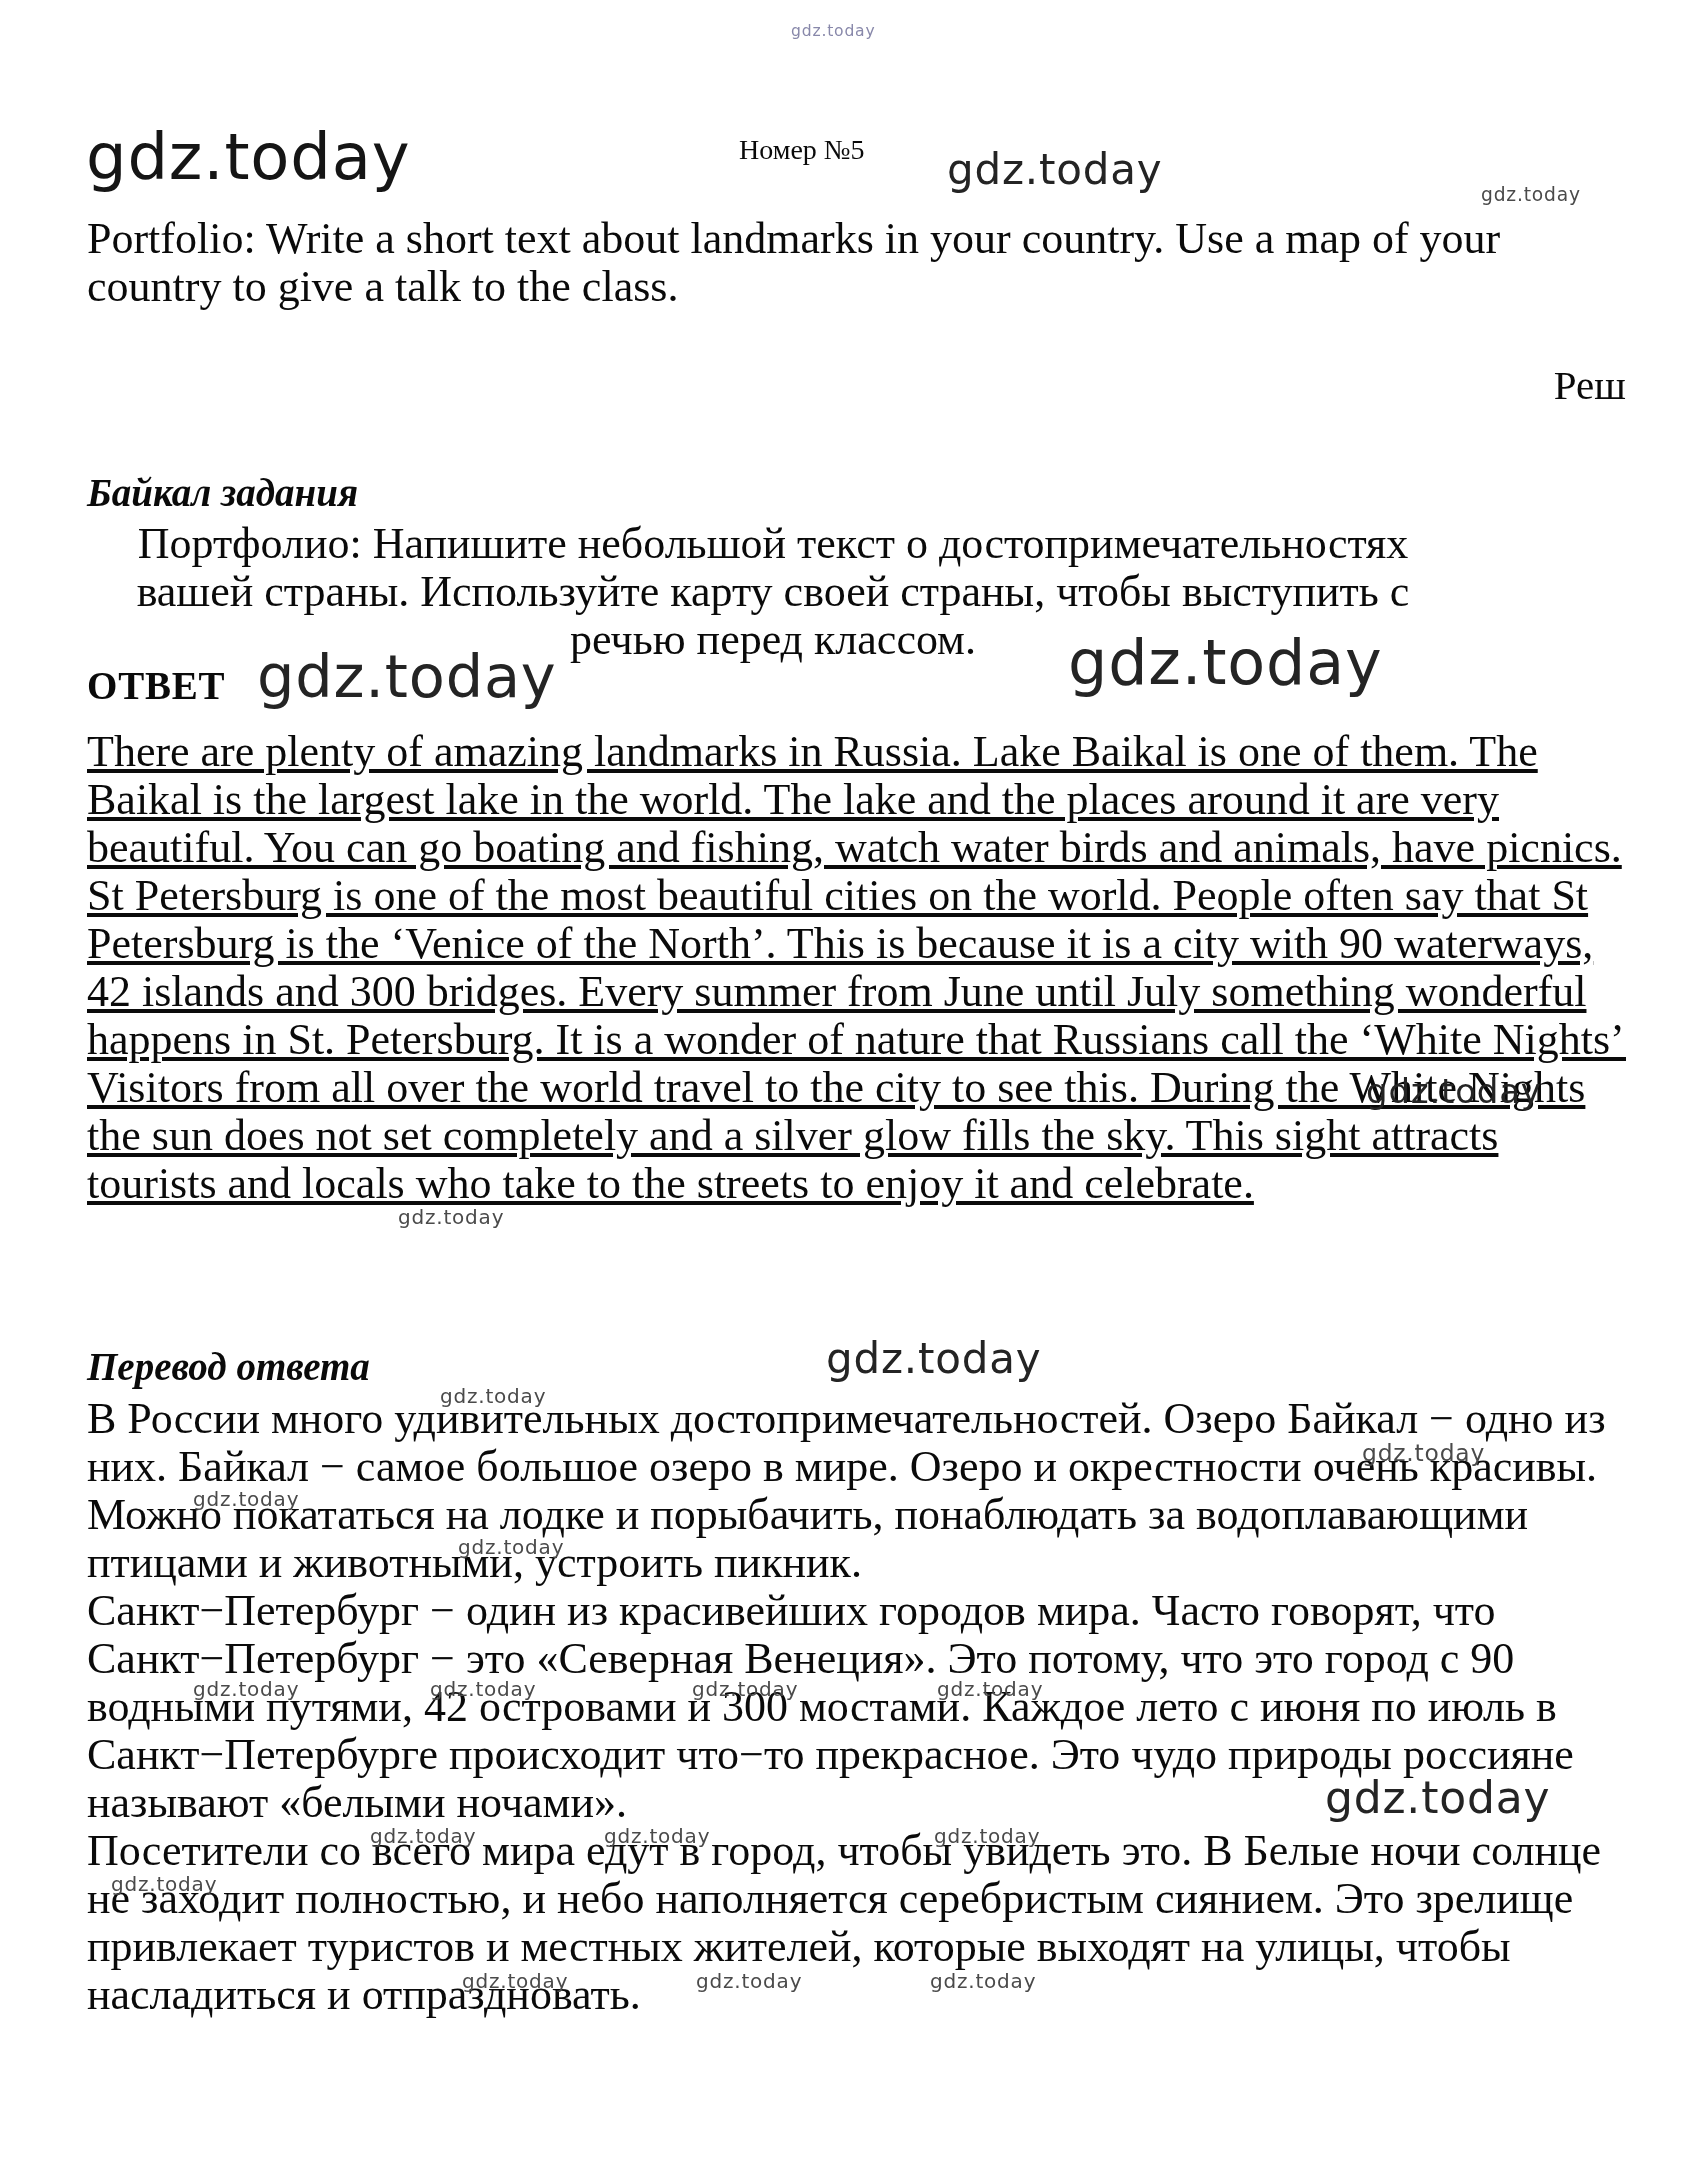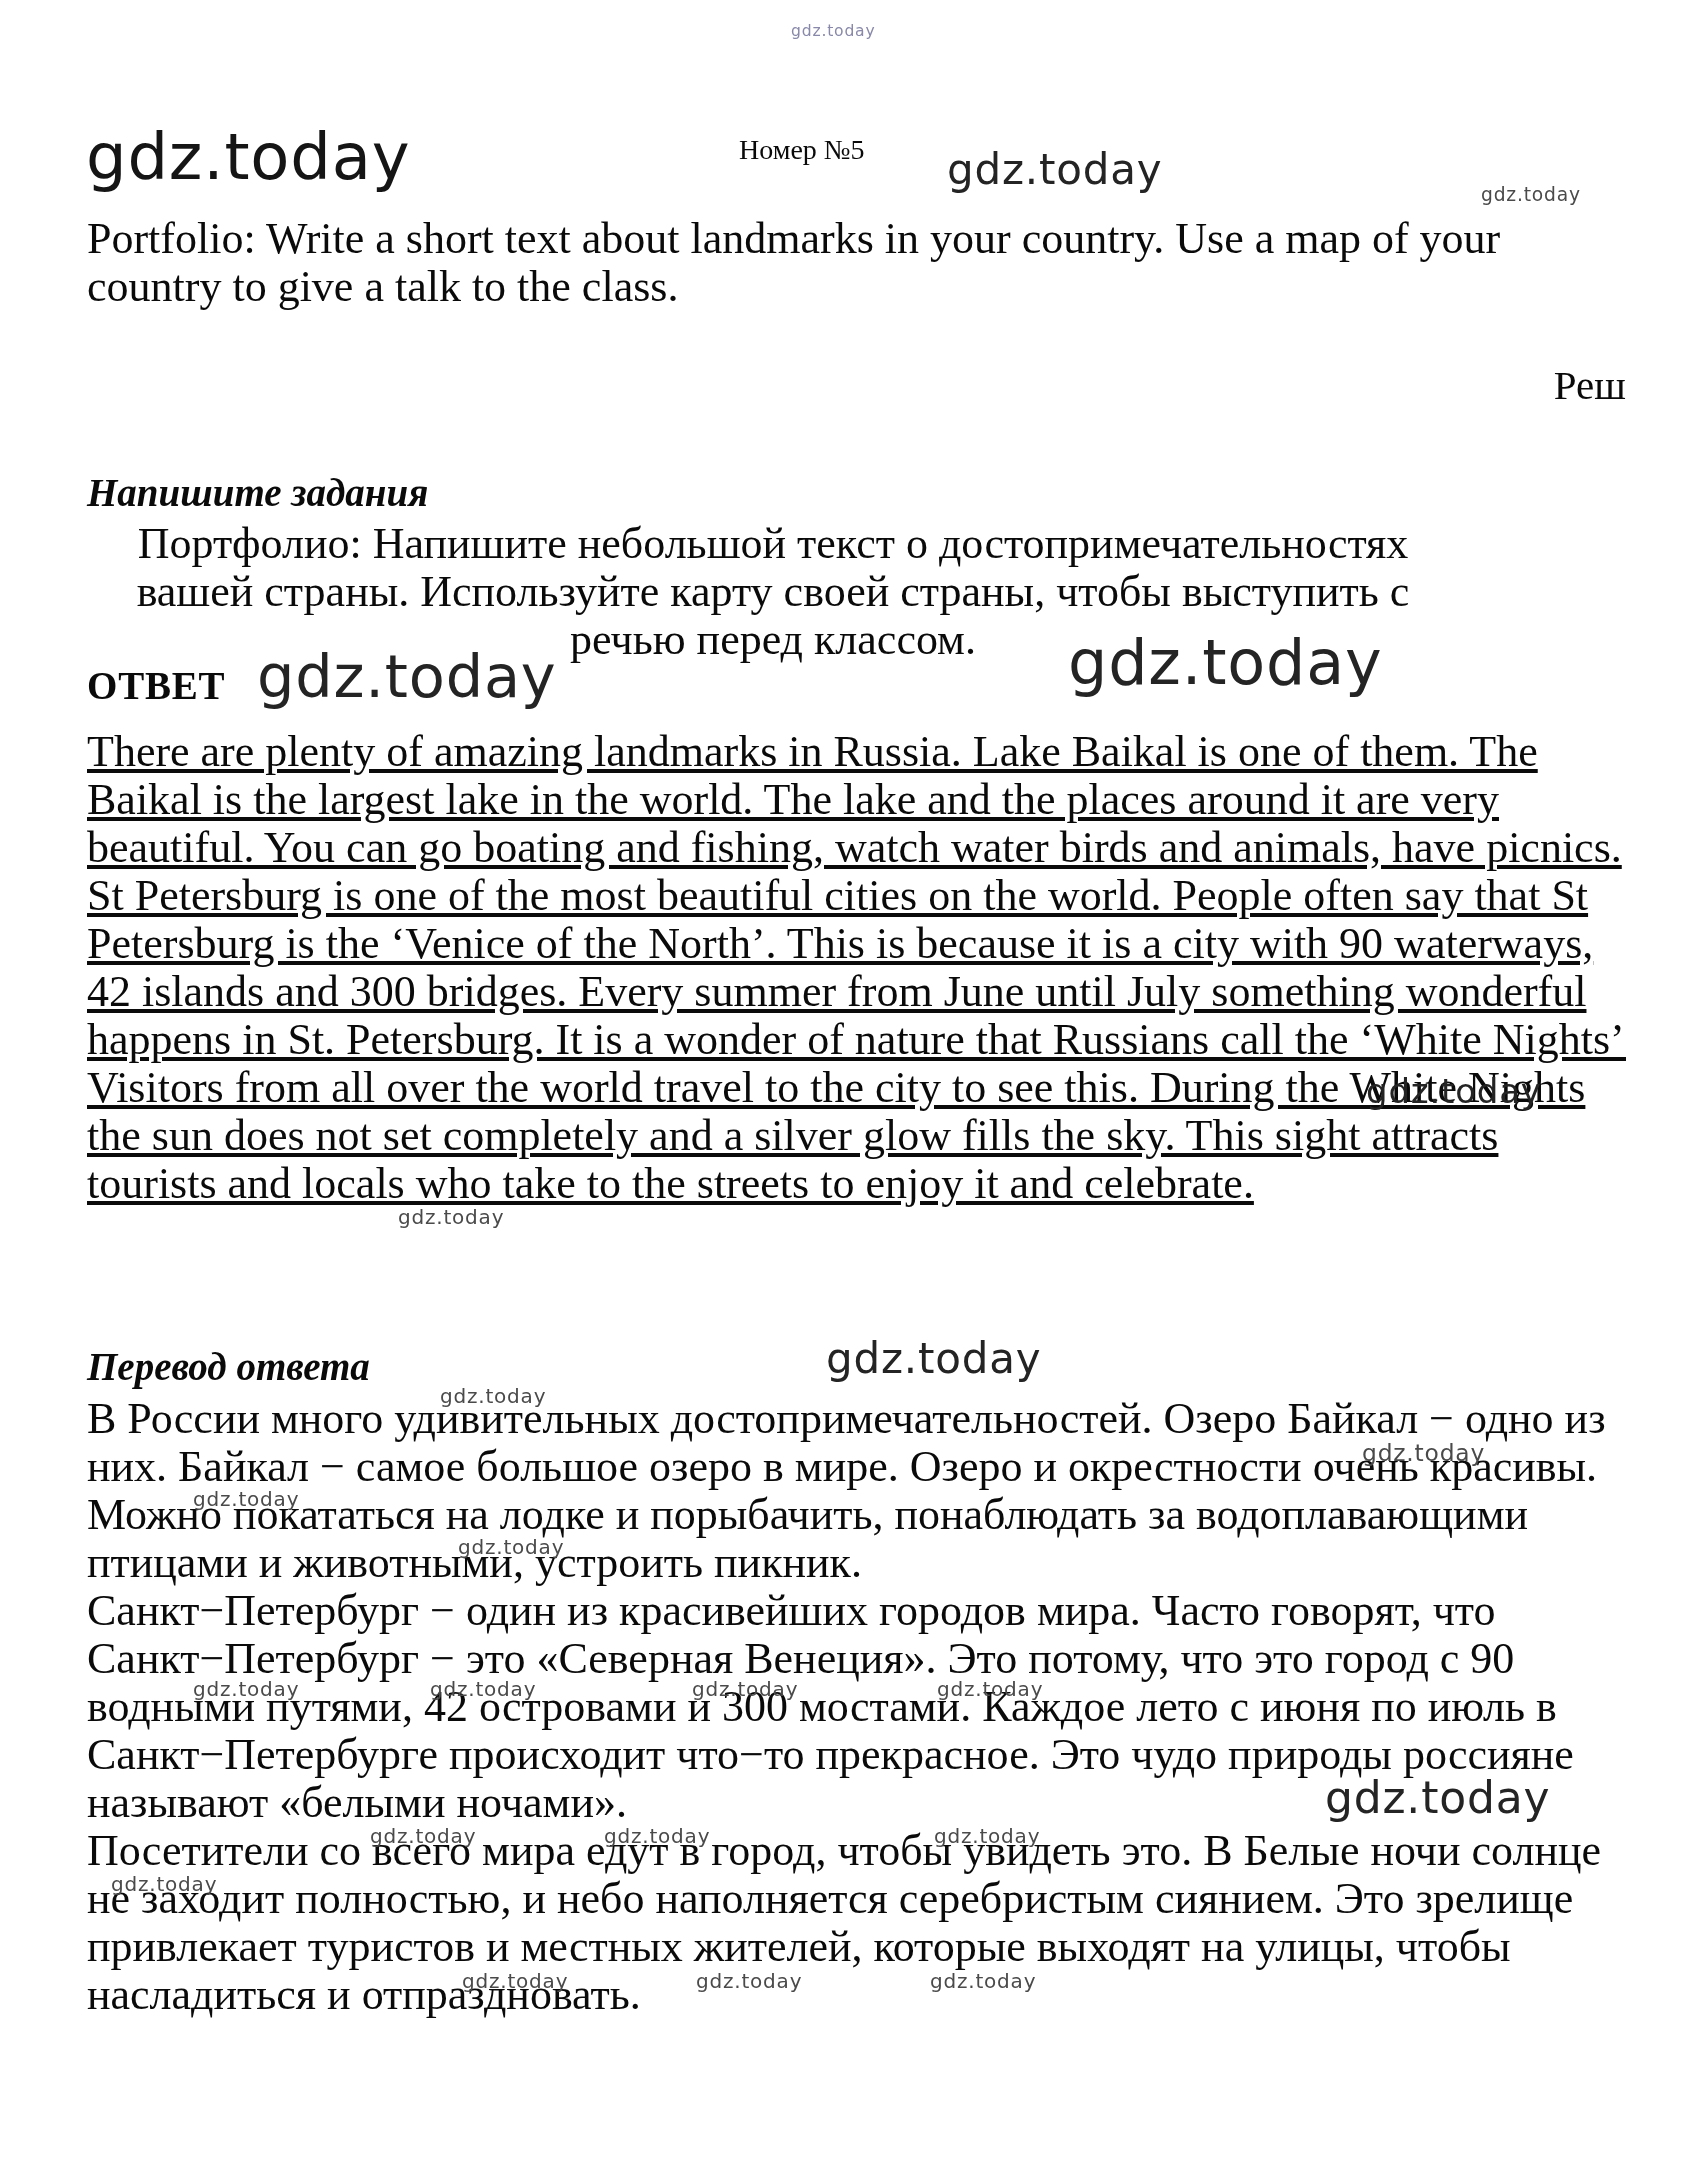--- a/index.html
+++ b/index.html
@@ -84,21 +84,21 @@
 
   <div class="logo">gdz.today</div>
   <div class="task-number">Номер №5</div>
   <span class="wm wm-lg" style="left:947px; top:125px; font-size:42px;">gdz.today</span>
   <span class="wm wm-sm" style="left:1481px; top:164px; font-size:18.7px;">gdz.today</span>
 
   <div class="block" style="top:195px;">Portfolio: Write a short text about landmarks in your country. Use a map of your country to give a talk to the class.</div>
 
   <div class="solution-heading">Решение</div>
 
-  <div class="heading-bi" style="top:449px;">Напишите задания</div>
+  <div class="heading-bi" style="top:449px;">Байкал задания</div>
   <div class="block narrow" style="top:500px;">Портфолио: Напишите небольшой текст о достопримечательностях вашей страны. Используйте карту своей страны, чтобы выступить с речью перед классом.</div>
 
   <div class="answer-heading">ОТВЕТ</div>
   <span class="wm wm-lg" style="left:257px; top:622px; font-size:59px;">gdz.today</span>
   <span class="wm wm-lg" style="left:1068px; top:606px; font-size:62px;">gdz.today</span>
 
   <div class="block" style="top:708px;text-decoration:underline;">
     <p>There are plenty of amazing landmarks in Russia. Lake Baikal is one of them. The Baikal is the largest lake in the world. The lake and the places around it are very beautiful. You can go boating and fishing, watch water birds and animals, have picnics.</p>
     <p>St Petersburg is one of the most beautiful cities on the world. People often say that St Petersburg is the ‘Venice of the North’. This is because it is a city with 90 waterways, 42 islands and 300 bridges. Every summer from June until July something wonderful happens in St. Petersburg. It is a wonder of nature that Russians call the ‘White Nights’.</p>
     <p>Visitors from all over the world travel to the city to see this. During the White Nights the sun does not set completely and a silver glow fills the sky. This sight attracts tourists and locals who take to the streets to enjoy it and celebrate.</p>

